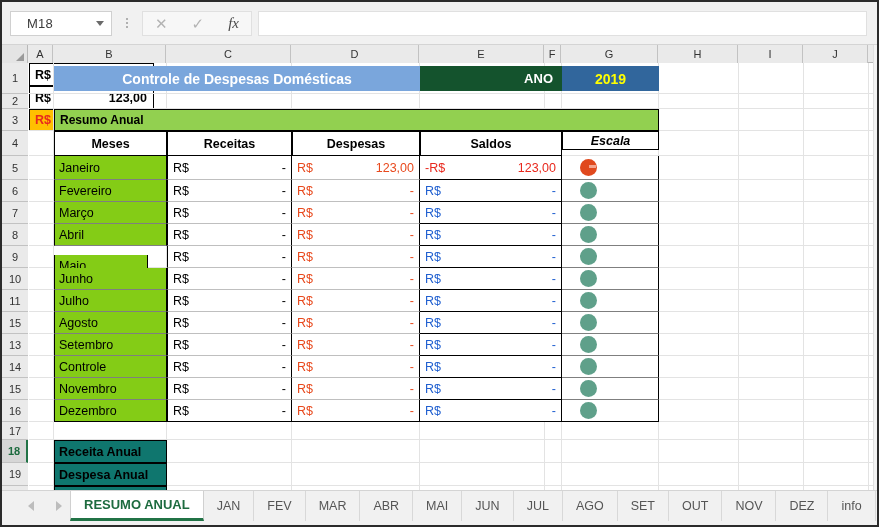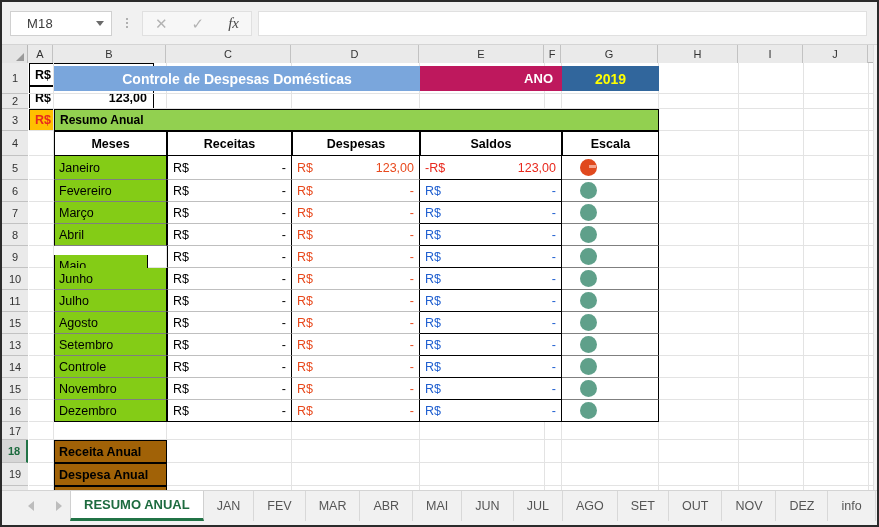--- a/index.html
+++ b/index.html
@@ -207,21 +207,21 @@
   .dot.green { background: #5fa08a; }
   .dot.red { background: #e0491e; }
   .dot.red::after{
     content:""; position:relative; display:block;
     left:9px; top:6px; width:7px; height:3px; background:#f4a58f;
   }
 
   
   .sum-label {
     border: 1px solid #000;
-    background: #a16207;
+    background: #0f766e;
     font-weight: bold; font-size: 12.5px; color: #000;
     padding-left: 4px;
   }
   .sum-value {
     border: 1px solid #000;
     background: #ffffff;
     font-size: 12.5px; font-weight: bold; color: #000;
     display: flex; align-items: center; justify-content: space-between;
     padding: 0 6px 0 5px;
   }
@@ -352,28 +352,28 @@
         <div class="gridline-h" style="top: 248px; width: 848px;"></div>
         <div class="gridline-h" style="top: 270px; width: 848px;"></div>
         <div class="gridline-h" style="top: 292px; width: 848px;"></div>
         <div class="gridline-h" style="top: 314px; width: 848px;"></div>
         <div class="gridline-h" style="top: 336px; width: 848px;"></div>
         <div class="gridline-h" style="top: 358px; width: 848px;"></div>
         <div class="gridline-h" style="top: 376px; width: 848px;"></div>
         <div class="gridline-h" style="top: 399px; width: 848px;"></div>
         <div class="gridline-h" style="top: 422px; width: 848px;"></div>
         <div class="cell title-banner" style="background: rgb(122, 166, 220); left: 25px; top: 3px; width: 366px; height: 25px;">Controle de Despesas Domésticas</div>
-        <div class="cell ano-cell" style="background: #be185d; left: 391px; top: 3px; width: 142px; height: 25px;">ANO</div>
+        <div class="cell ano-cell" style="background: #14532d; left: 391px; top: 3px; width: 142px; height: 25px;">ANO</div>
         <div class="cell year-cell" style="background: rgb(49, 102, 156); color: rgb(255, 255, 0); left: 533px; top: 3px; width: 97px; height: 25px;">2019</div>
         <div class="cell resumo-banner" style="background: rgb(146, 208, 80); left: 25px; top: 46px; width: 605px; height: 22px;">Resumo Anual</div>
         <div class="cell thead-cell" style="left: 138px; top: 68px; width: 125px; height: 25px;">Receitas</div>
         <div class="cell thead-cell" style="left: 25px; top: 68px; width: 113px; height: 25px;">Meses</div>
         <div class="cell thead-cell" style="left: 263px; top: 68px; width: 128px; height: 25px;">Despesas</div>
         <div class="cell thead-cell" style="left: 391px; top: 68px; width: 142px; height: 25px;">Saldos</div>
-        <div class="cell thead-cell" style="left: 533px; top: 68px; width: 97px; height: 25px;">Escala</div>
+        <div class="cell thead-cell" style="left: 533px; top: 68px; width: 97px; height: 19px; font-style: italic;">Escala</div>
         <div class="cell mcell" style="left: 25px; top: 93px; width: 113px; height: 24px;">Janeiro</div>
         <div class="money c-black" style="left: 138px; top: 93px; width: 125px; height: 24px;">
           <span class="sym">R$</span>
           <span class="val">-</span>
         </div>
         <div class="money c-red" style="left: 263px; top: 93px; width: 128px; height: 24px;">
           <span class="sym">R$</span>
           <span class="val">123,00</span>
         </div>
         <div class="money c-redneg botline" style="left: 391px; top: 93px; width: 142px; height: 24px;">

